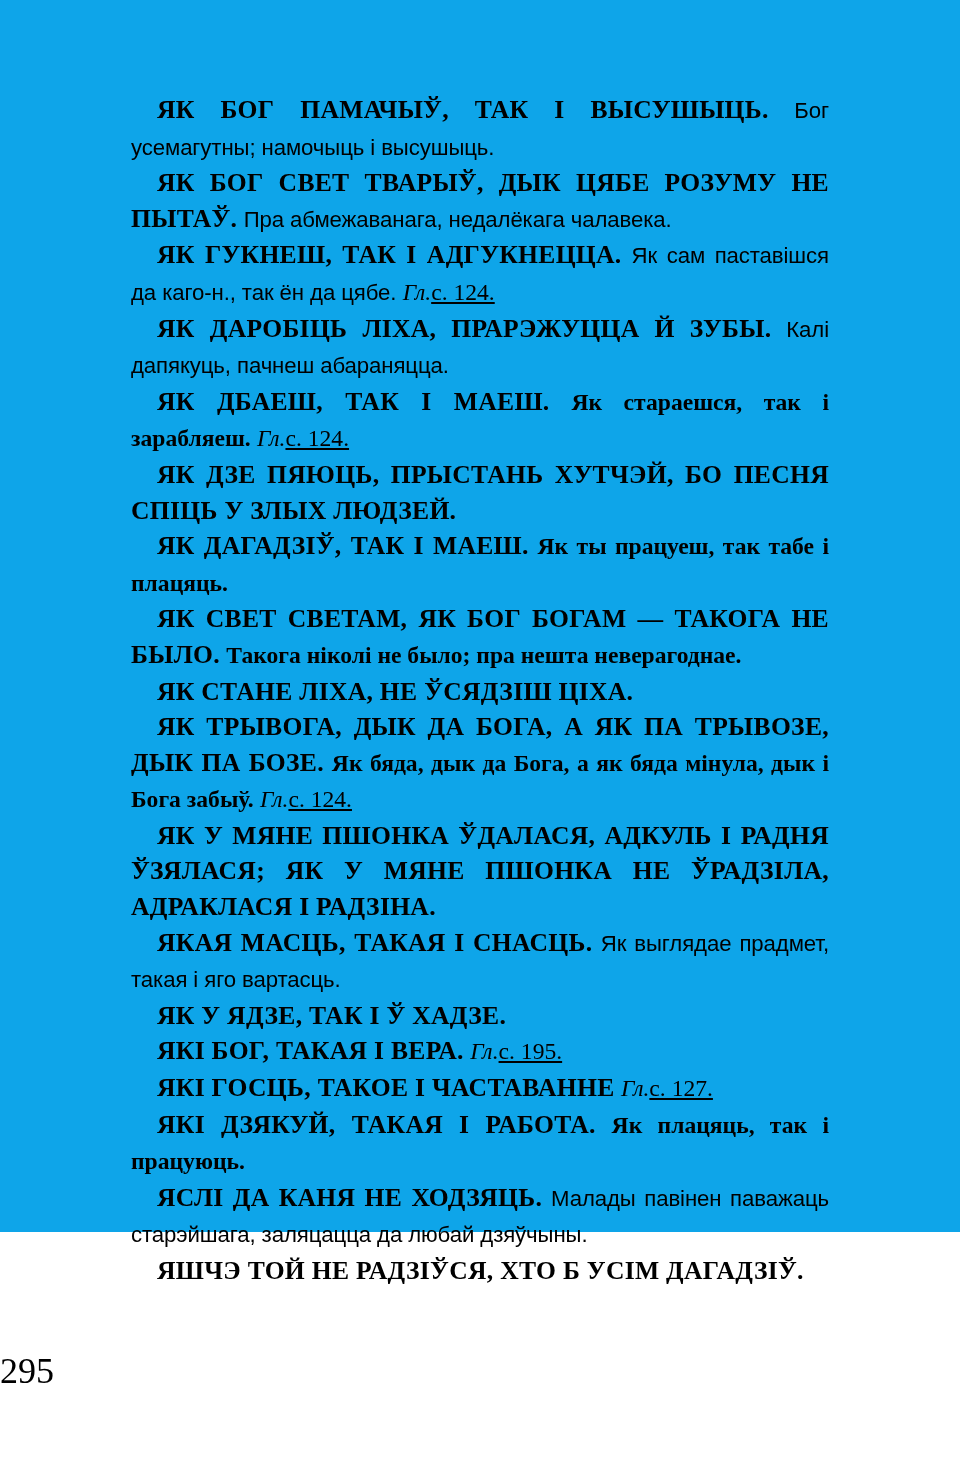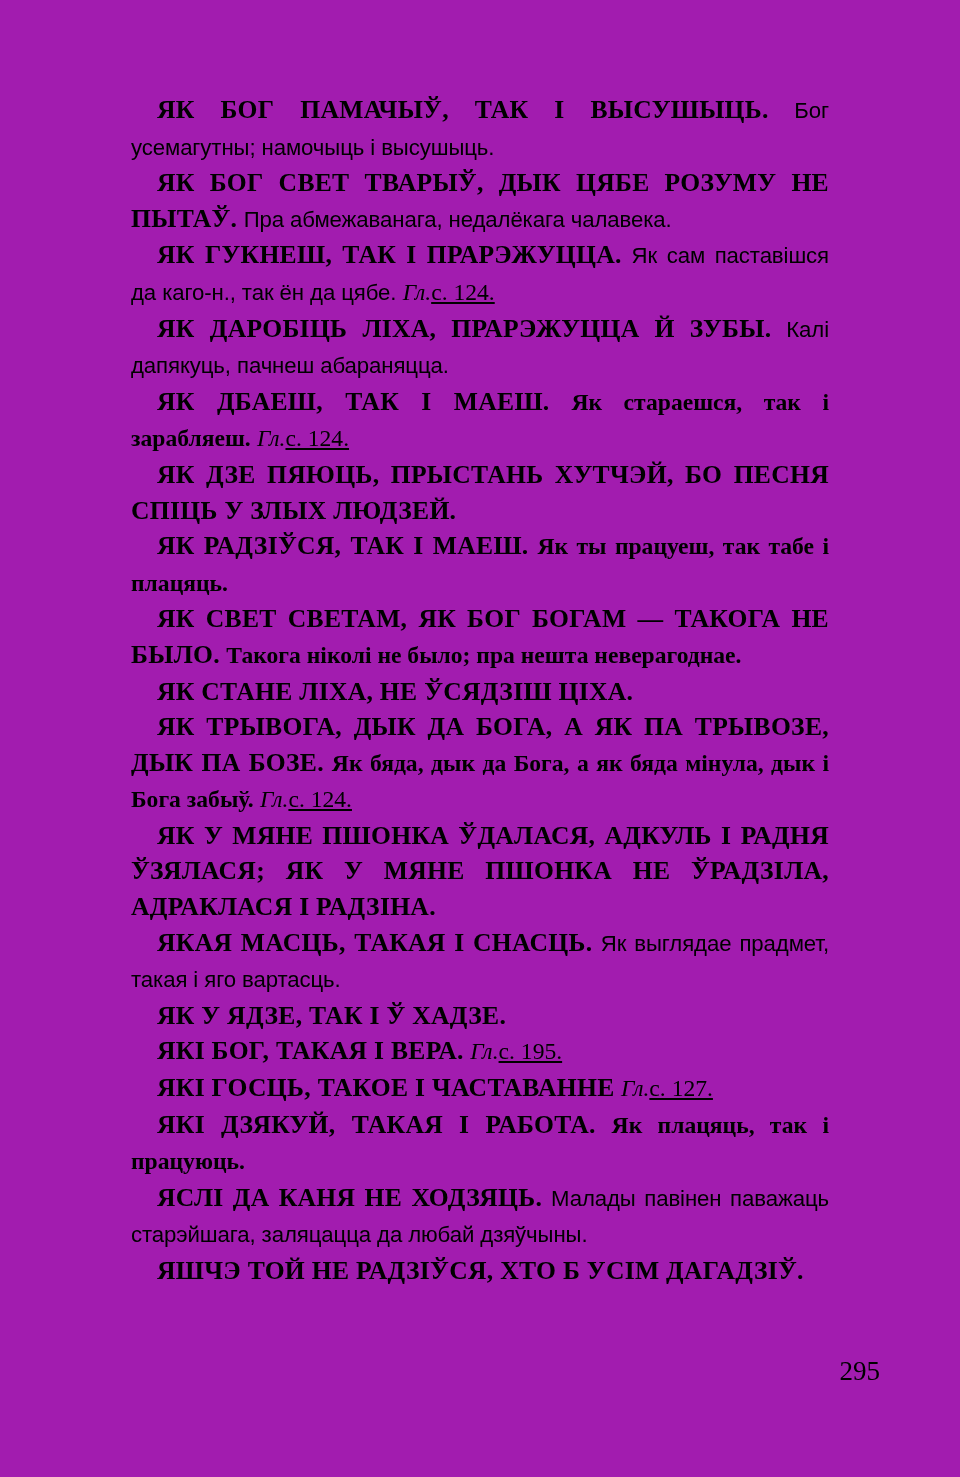--- a/index.html
+++ b/index.html
@@ -16,22 +16,22 @@
     font-family: "Liberation Serif", "DejaVu Serif", serif;
     color: #000000;
     -webkit-font-smoothing: antialiased;
   }
 
   #page {
     position: absolute;
     left: 0;
     top: 0;
     width: 960px;
-    height: 1477px;
-    background: #a21caf;
+    height: 1232px;
+    background: #0ea5e9;
   }
 
   #text-column {
     position: absolute;
     left: 131px;
     top: 92px;
     width: 698px;
   }
 
   .entry {
@@ -87,23 +87,23 @@
   
   .loose .hw {
     letter-spacing: 0.3px;
   }
 
   #folio {
     position: absolute;
     left: 0;
     top: 1355px;
     width: 880px;
-    text-align: right;
-    font-family: "Liberation Serif", "DejaVu Serif", serif;
-    font-size: 27px;
+    text-align: left;
+    font-family: "Liberation Serif", "DejaVu Serif", serif;
+    font-size: 36px;
     line-height: 32px;
     color: #000000;
   }
 </style>
 </head>
 <body>
 
 <div id="page">
 
   <div id="text-column">
@@ -112,42 +112,42 @@
       <span class="hw">ЯК БОГ ПАМАЧЫЎ, ТАК І ВЫСУШЫЦЬ.</span>
       <span class="gloss-sans">Бог усемагутны; намочыць і высушыць.</span>
     </p>
 
     <p class="entry">
       <span class="hw">ЯК БОГ СВЕТ ТВАРЫЎ, ДЫК ЦЯБЕ РОЗУМУ НЕ ПЫТАЎ.</span>
       <span class="gloss-sans">Пра абмежаванага, недалёкага чалавека.</span>
     </p>
 
     <p class="entry">
-      <span class="hw">ЯК ГУКНЕШ, ТАК І ПРАРЭЖУЦЦА.</span>
+      <span class="hw">ЯК ГУКНЕШ, ТАК І АДГУКНЕЦЦА.</span>
       <span class="gloss-sans">Як сам паставішся да каго-н., так ён да цябе.</span>
       <span class="xref">Гл.</span><span class="xref-plain">с. 124.</span>
     </p>
 
     <p class="entry">
       <span class="hw">ЯК ДАРОБІЦЬ ЛІХА, ПРАРЭЖУЦЦА Й ЗУБЫ.</span>
       <span class="gloss-sans">Калі дапякуць, пачнеш абараняцца.</span>
     </p>
 
     <p class="entry">
       <span class="hw">ЯК ДБАЕШ, ТАК І МАЕШ.</span>
       <span class="gloss-serif">Як стараешся, так і зарабляеш.</span>
       <span class="xref">Гл.</span><span class="xref-plain">с. 124.</span>
     </p>
 
     <p class="entry">
       <span class="hw">ЯК ДЗЕ ПЯЮЦЬ, ПРЫСТАНЬ ХУТЧЭЙ, БО ПЕСНЯ СПІЦЬ У ЗЛЫХ ЛЮДЗЕЙ.</span>
     </p>
 
     <p class="entry">
-      <span class="hw">ЯК РАДЗІЎСЯ, ТАК І МАЕШ.</span>
+      <span class="hw">ЯК ДАГАДЗІЎ, ТАК І МАЕШ.</span>
       <span class="gloss-serif">Як ты працуеш, так табе і плацяць.</span>
     </p>
 
     <p class="entry">
       <span class="hw">ЯК СВЕТ СВЕТАМ, ЯК БОГ БОГАМ — ТАКОГА НЕ БЫЛО.</span>
       <span class="gloss-serif">Такога ніколі не было; пра нешта неверагоднае.</span>
     </p>
 
     <p class="entry">
       <span class="hw">ЯК СТАНЕ ЛІХА, НЕ ЎСЯДЗІШ ЦІХА.</span>

